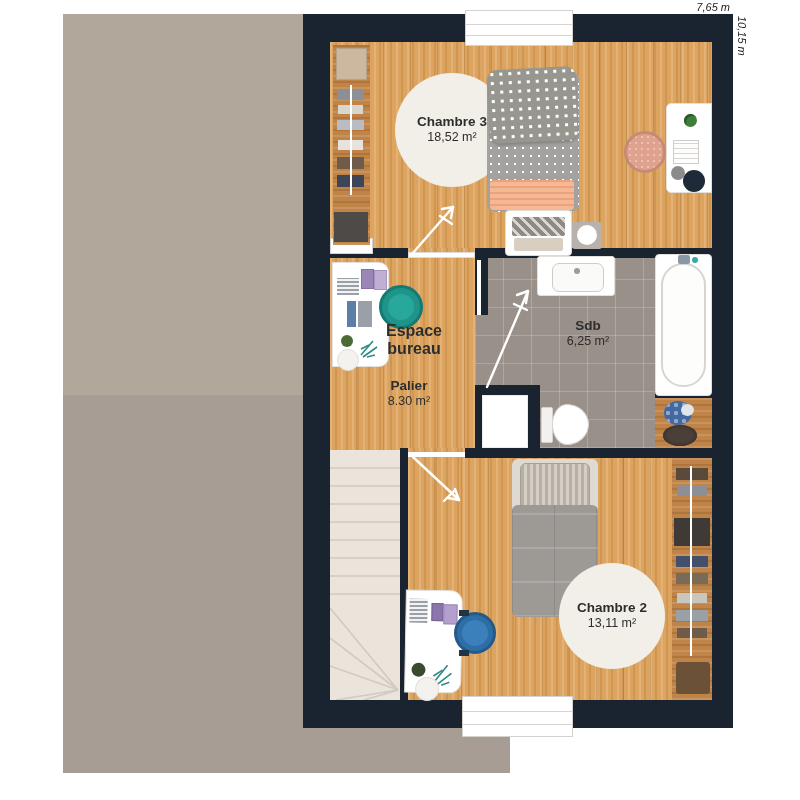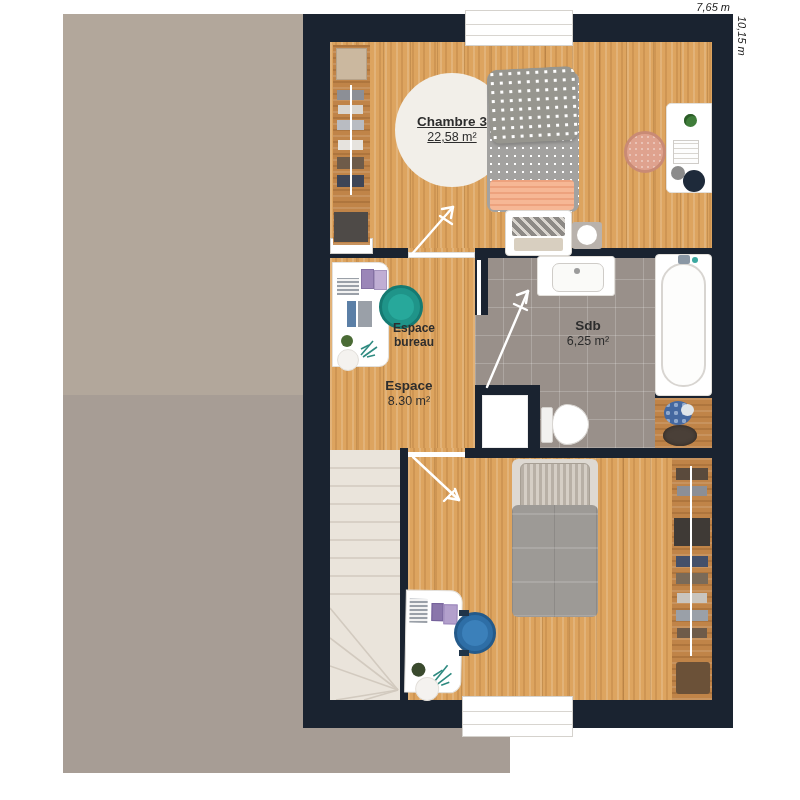--- a/index.html
+++ b/index.html
@@ -19,21 +19,21 @@
     background-image:
       repeating-linear-gradient(0deg, rgba(255,255,255,.12) 0 2px, rgba(0,0,0,0) 2px 6px, rgba(80,40,5,.16) 6px 8px, rgba(0,0,0,0) 8px 12px);}
   .tile{background:var(--tile);
     background-image:
       repeating-linear-gradient(0deg, rgba(255,255,255,.20) 0 1px, rgba(0,0,0,0) 1px 28px),
       repeating-linear-gradient(90deg, rgba(255,255,255,.20) 0 1px, rgba(0,0,0,0) 1px 28px);}
   .wall{background:var(--wall);}
   .win{background:#fff;border:1px solid #d5d2cd;box-sizing:border-box;}
   .winline{position:absolute;left:0;right:0;height:1px;background:#d8d5d0;}
   .rug{background:var(--rug);border-radius:50%;display:flex;flex-direction:column;
-       align-items:center;justify-content:center;text-align:center;text-decoration:underline;}
+       align-items:center;justify-content:center;text-align:center;}
   .rname{font-weight:bold;font-size:13.5px;line-height:1.15;}
   .rarea{font-size:12.5px;line-height:1.25;}
   .dim{font-style:italic;font-size:11px;color:#1c1c1c;white-space:nowrap;}
   .white-furn{background:#fff;border:1px solid #e3e0db;box-sizing:border-box;}
   .dot{border-radius:50%;}
 </style>
 </head>
 <body>
 
 <div id="stage">
@@ -102,21 +102,21 @@
     <div class="abs" style="left:4px;top:75px;width:27px;height:10px;background:#b9bcc2;"></div>
     <div class="abs" style="left:5px;top:95px;width:25px;height:10px;background:#e6e3de;"></div>
     <div class="abs" style="left:4px;top:112px;width:27px;height:12px;background:#6e5b49;"></div>
     <div class="abs" style="left:4px;top:130px;width:27px;height:12px;background:#3e4556;"></div>
     <div class="abs" style="left:17px;top:40px;width:2px;height:110px;background:#fff;"></div>
     <div class="abs" style="left:1px;top:167px;width:34px;height:30px;background:#4e4a47;"></div>
   </div>
 
   <div class="abs rug" style="left:395px;top:73px;width:114px;height:114px;">
     <div class="rname">Chambre 3</div>
-    <div class="rarea">22,58 m²</div>
+    <div class="rarea">18,52 m²</div>
   </div>
 
   <div class="abs" style="left:487px;top:68px;width:92px;height:190px;">
     <div class="abs" style="left:0;top:4px;width:92px;height:140px;background:#a3a2a0;border-radius:8px;
                 background-image:radial-gradient(#fff 1.2px, rgba(0,0,0,0) 1.4px);background-size:8px 8px;"></div>
     <div class="abs" style="left:2px;top:0;width:88px;height:74px;background:#97968f;border-radius:10px;transform:rotate(-3deg);
                 background-image:radial-gradient(#fff 1.6px, rgba(0,0,0,0) 1.8px);background-size:9px 9px;box-shadow:0 2px 3px rgba(0,0,0,.18);"></div>
     <div class="abs" style="left:3px;top:112px;width:84px;height:30px;border-radius:4px;
                 background:repeating-linear-gradient(0deg,#f6b795 0 4px,#eda27e 4px 6px);"></div>
     <div class="abs" style="left:18px;top:142px;width:67px;height:46px;background:#fff;border:1px solid #ddd9d3;border-radius:4px;box-sizing:border-box;">
@@ -152,24 +152,24 @@
           <path d="M6,22 L20,12"></path>
           <path d="M10,22 L18,20"></path>
           <path d="M4,14 L12,10"></path>
       </g>
     </svg>
     <div class="abs dot" style="left:4px;top:86px;width:20px;height:20px;background:#f4f2ef;border:1px solid #e2dfda;"></div>
   </div>
   <div class="abs dot" style="left:379px;top:285px;width:44px;height:44px;background:var(--chair-teal);border:3px solid #157a72;box-sizing:border-box;">
     <div class="abs dot" style="left:6px;top:6px;width:26px;height:26px;background:#27a89b;"></div>
   </div>
-  <div class="abs rname" style="left:383px;top:322px;width:62px;text-align:center;font-size:12px;">Espace bureau</div>
+  <div class="abs rname" style="left:383px;top:322px;width:62px;text-align:center;font-size:16px;">Espace bureau</div>
 
   <div class="abs" style="left:369px;top:378px;width:80px;text-align:center;">
-    <div class="rname">Espace</div>
+    <div class="rname">Palier</div>
     <div class="rarea">8.30 m²</div>
   </div>
 
   <div class="abs white-furn" style="left:537px;top:256px;width:78px;height:40px;border-radius:3px;">
     <div class="abs" style="left:14px;top:6px;width:50px;height:27px;background:#fafaf8;border:1.5px solid #cfccc8;border-radius:7px;"></div>
     <div class="abs dot" style="left:36px;top:11px;width:6px;height:6px;background:#9b9b9b;"></div>
   </div>
   <div class="abs white-furn" style="left:655px;top:254px;width:57px;height:142px;border-radius:4px;">
     <div class="abs" style="left:5px;top:8px;width:45px;height:124px;background:#fdfdfc;border:2px solid #d8d5d1;border-radius:22px;box-sizing:border-box;"></div>
     <div class="abs" style="left:22px;top:0px;width:12px;height:9px;background:#8a97a4;border-radius:2px;"></div>
@@ -193,20 +193,24 @@
   <div class="abs" style="left:512px;top:457px;width:86px;height:160px;">
     <div class="abs" style="left:0;top:2px;width:86px;height:156px;background:#ded9d2;border-radius:6px;"></div>
     <div class="abs" style="left:8px;top:6px;width:70px;height:48px;border:1px solid #a79f94;border-radius:6px;box-sizing:border-box;
                 background:repeating-linear-gradient(90deg,#b8b0a6 0 3px,#d5cec5 3px 6px);"></div>
     <div class="abs" style="left:0;top:48px;width:86px;height:112px;background:#9d9a96;border-radius:6px;
                 background-image:linear-gradient(0deg, rgba(0,0,0,.08) 0 1px, rgba(0,0,0,0) 1px),
                   repeating-linear-gradient(0deg, rgba(255,255,255,.14) 0 2px, rgba(0,0,0,0) 2px 34px),
                   repeating-linear-gradient(90deg, rgba(0,0,0,.10) 0 1px, rgba(0,0,0,0) 1px 42px);"></div>
   </div>
 
+  <div class="abs rug" style="left:559px;top:563px;width:106px;height:106px;">
+    <div class="rname">Chambre 2</div>
+    <div class="rarea">13,11 m²</div>
+  </div>
 
   <div class="abs woodd" style="left:672px;top:458px;width:40px;height:242px;">
     <div class="abs" style="left:4px;top:10px;width:32px;height:12px;background:#5a4a3c;"></div>
     <div class="abs" style="left:5px;top:28px;width:30px;height:10px;background:#8c8f96;"></div>
     <div class="abs" style="left:2px;top:60px;width:36px;height:28px;background:#3f3a36;"></div>
     <div class="abs" style="left:4px;top:98px;width:32px;height:11px;background:#44506a;"></div>
     <div class="abs" style="left:4px;top:115px;width:32px;height:11px;background:#7a6a58;"></div>
     <div class="abs" style="left:5px;top:135px;width:30px;height:10px;background:#c9c5bf;"></div>
     <div class="abs" style="left:4px;top:152px;width:32px;height:11px;background:#9aa0a8;"></div>
     <div class="abs" style="left:5px;top:170px;width:30px;height:10px;background:#6e5b49;"></div>

